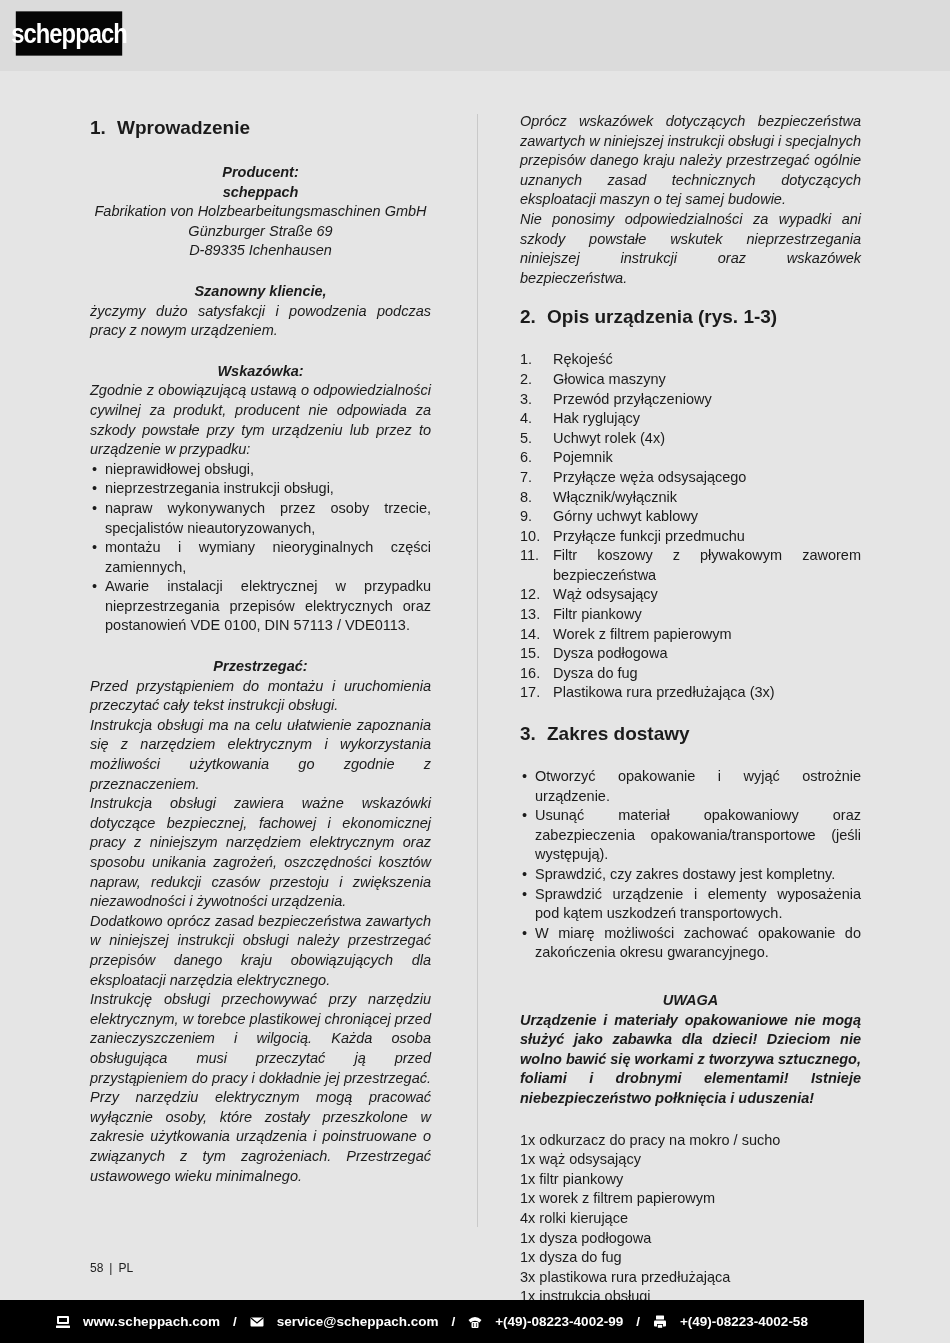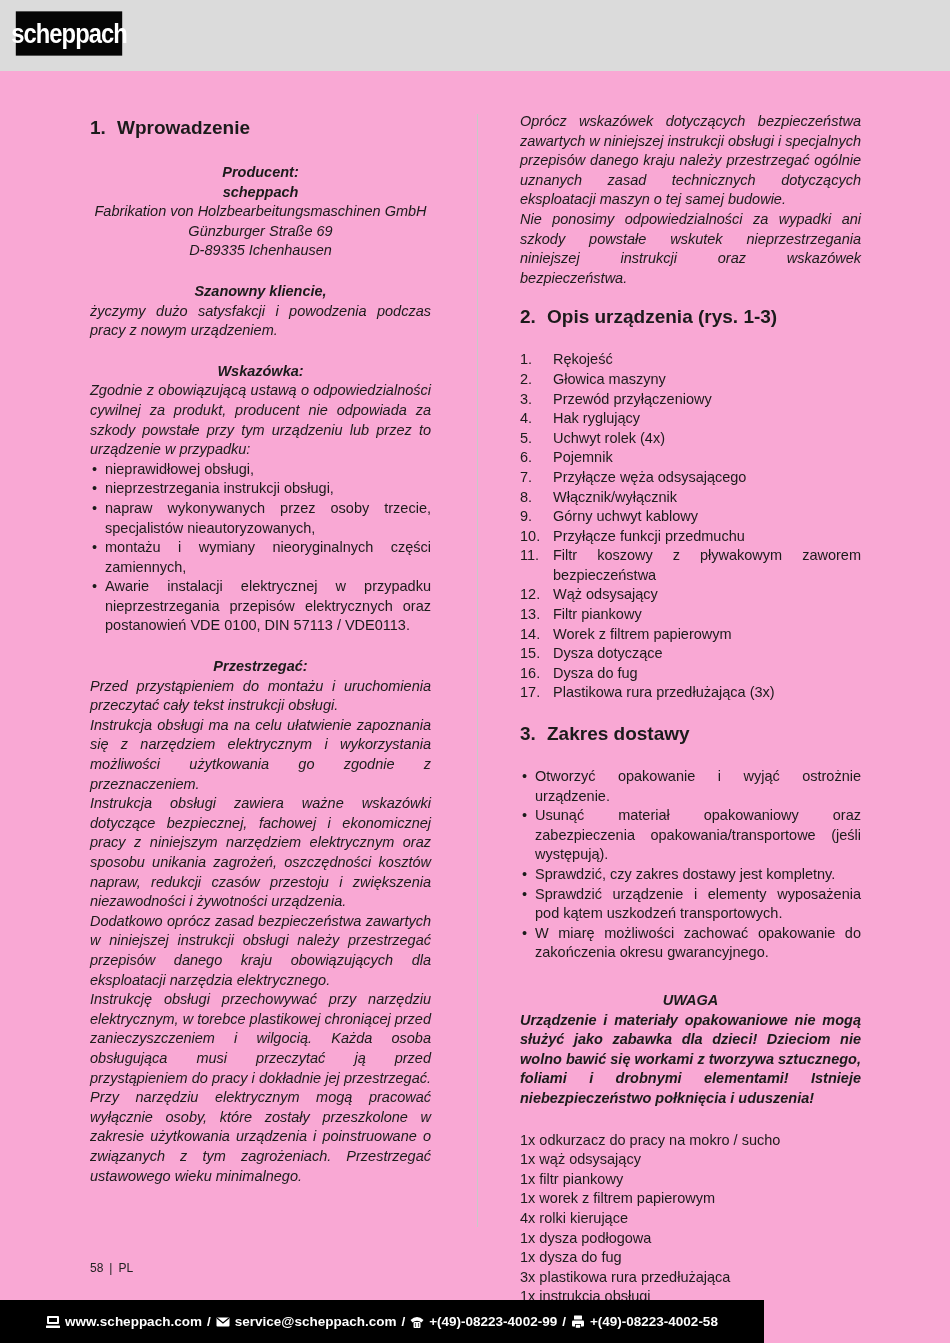--- a/index.html
+++ b/index.html
@@ -1,17 +1,17 @@
 <!DOCTYPE html>
 <html lang="pl"><head>
 <meta charset="utf-8">
 <style>
   html,body { margin:0; padding:0; background:#ffffff; }
   .page {
-    position:relative; width:950px; height:1343px; background:#f9a8d4;
+    position:relative; width:950px; height:1343px; background:#e5e5e5;
     font-family:"Liberation Sans", sans-serif; color:#1b1b1b; overflow:hidden;
   }
   
   .topbar { position:absolute; left:0; top:0; width:950px; height:71px; background:#dbdbdb; }
   .logo {
     position:absolute; left:13px; top:13px; width:112px; height:41px; background:#050505;
     color:#ffffff; display:flex; align-items:center; justify-content:center;
     font-weight:bold; font-size:25px; letter-spacing:-1px; transform:scale(0.95,1.08);
   }
   
@@ -34,23 +34,23 @@
   ol.numbered { margin:0; padding:0; list-style:none; }
   ol.numbered li { position:relative; padding-left:33px; text-align:justify; }
   ol.numbered li .dnum { position:absolute; left:0; }
 
   .plainlist div { text-align:left; }
 
   
   .pagenum { position:absolute; left:90px; top:1261px; font-size:12px; color:#222222; }
   .pagenum .pbar { display:inline-block; margin:0 6px; font-weight:400; }
   .footbar {
-    position:absolute; left:0; bottom:0; width:764px; height:43px; background:#000000;
+    position:absolute; left:0; bottom:0; width:864px; height:43px; background:#000000;
     color:#ffffff; display:flex; align-items:center; justify-content:center;
-    font-size:13.5px; font-weight:bold; gap:5px; white-space:nowrap;
+    font-size:13.5px; font-weight:bold; gap:13px; white-space:nowrap;
   }
   .footbar svg { width:14px; height:14px; fill:#ffffff; flex:none; }
 </style>
 </head>
 <body>
 
 <div class="page">
 
   <div class="topbar">
     <div class="logo">scheppach</div>
@@ -168,21 +168,21 @@
         <li>
         <span class="dnum">13.</span>
         <span>Filtr piankowy</span>
       </li>
         <li>
         <span class="dnum">14.</span>
         <span>Worek z filtrem papierowym</span>
       </li>
         <li>
         <span class="dnum">15.</span>
-        <span>Dysza dotyczące</span>
+        <span>Dysza podłogowa</span>
       </li>
         <li>
         <span class="dnum">16.</span>
         <span>Dysza do fug</span>
       </li>
         <li>
         <span class="dnum">17.</span>
         <span>Plastikowa rura przedłużająca (3x)</span>
       </li>
       </ol>

